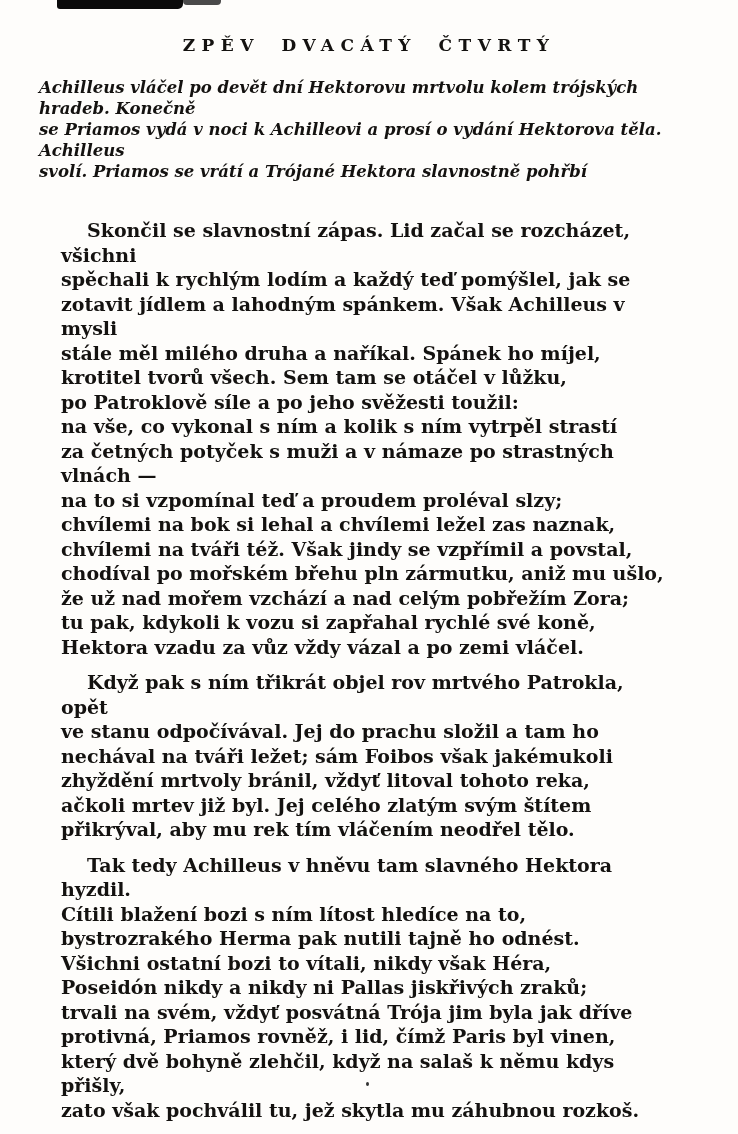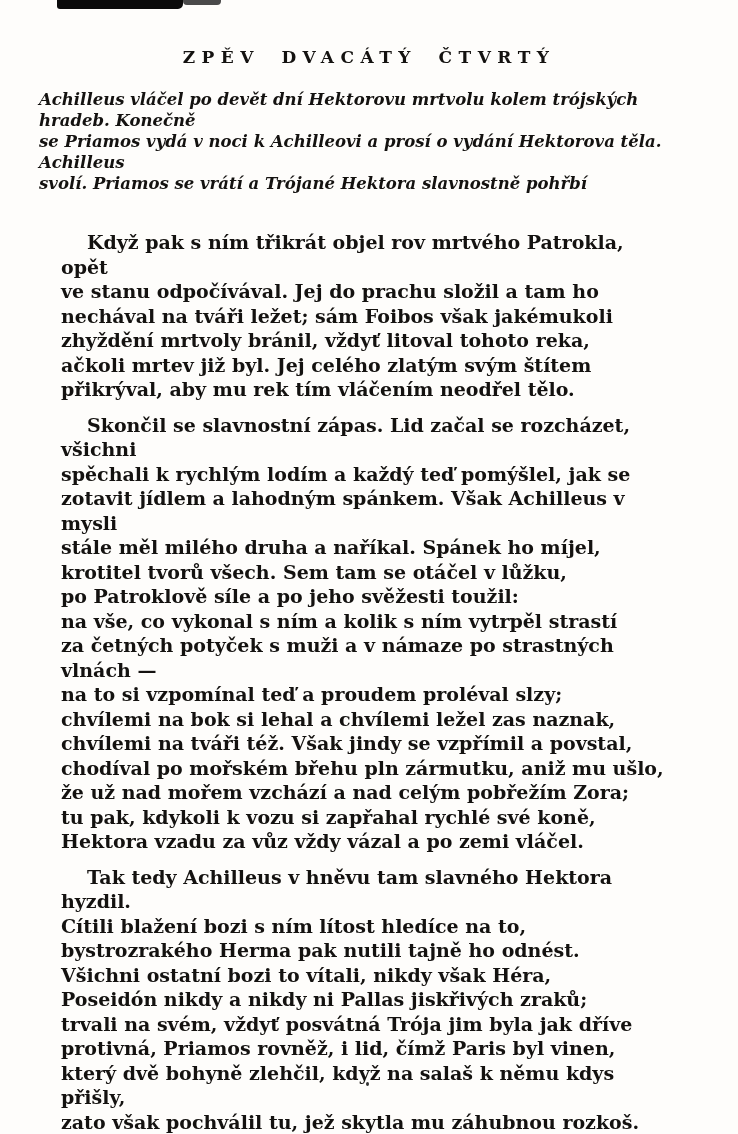--- a/index.html
+++ b/index.html
@@ -41,21 +41,21 @@
   .artifact-dot {
     position: absolute;
     left: 366px;
     top: 1082px;
     width: 3px;
     height: 4px;
     background: #333;
     border-radius: 50%;
   }
   .chapter-title {
-    margin: 16px;
+    margin: 4px;
     padding-top: 31px;
     text-align: center;
     font-size: 17px;
     font-weight: 700;
     letter-spacing: 0.38em;
     word-spacing: 0.55em;
     white-space: nowrap;
   }
   .summary {
     margin: 22px auto 0;
@@ -101,41 +101,41 @@
   <div class="artifact-top"></div>
   <div class="artifact-top-2"></div>
 
   <h1 class="chapter-title">ZPĚV DVACÁTÝ ČTVRTÝ</h1>
 
   <div class="summary">Achilleus vláčel po devět dní Hektorovu mrtvolu kolem trójských hradeb. Konečně
 se Priamos vydá v noci k Achilleovi a prosí o vydání Hektorova těla. Achilleus
 svolí. Priamos se vrátí a Trójané Hektora slavnostně pohřbí</div>
 
   <div class="body-text">
-    <p class="para">Když pak s ním třikrát objel rov mrtvého Patrokla, opět
-ve stanu odpočívával. Jej do prachu složil a tam ho
-nechával na tváři ležet; sám Foibos však jakémukoli
-zhyždění mrtvoly bránil, vždyť litoval tohoto reka,
-ačkoli mrtev již byl. Jej celého zlatým svým štítem
-přikrýval, aby mu rek tím vláčením neodřel tělo.</p>
     <p class="para">Skončil se slavnostní zápas. Lid začal se rozcházet, všichni
 spěchali k rychlým lodím a každý teď pomýšlel, jak se
 zotavit jídlem a lahodným spánkem. Však Achilleus v mysli
 stále měl milého druha a naříkal. Spánek ho míjel,
 krotitel tvorů všech. Sem tam se otáčel v lůžku,
 po Patroklově síle a po jeho svěžesti toužil:
 na vše, co vykonal s ním a kolik s ním vytrpěl strastí
 za četných potyček s muži a v námaze po strastných vlnách —
 na to si vzpomínal teď a proudem proléval slzy;
 chvílemi na bok si lehal a chvílemi ležel zas naznak,
 chvílemi na tváři též. Však jindy se vzpřímil a povstal,
 chodíval po mořském břehu pln zármutku, aniž mu ušlo,
 že už nad mořem vzchází a nad celým pobřežím Zora;
 tu pak, kdykoli k vozu si zapřahal rychlé své koně,
 Hektora vzadu za vůz vždy vázal a po zemi vláčel.</p>
+    <p class="para">Když pak s ním třikrát objel rov mrtvého Patrokla, opět
+ve stanu odpočívával. Jej do prachu složil a tam ho
+nechával na tváři ležet; sám Foibos však jakémukoli
+zhyždění mrtvoly bránil, vždyť litoval tohoto reka,
+ačkoli mrtev již byl. Jej celého zlatým svým štítem
+přikrýval, aby mu rek tím vláčením neodřel tělo.</p>
     <p class="para">Tak tedy Achilleus v hněvu tam slavného Hektora hyzdil.
 Cítili blažení bozi s ním lítost hledíce na to,
 bystrozrakého Herma pak nutili tajně ho odnést.
 Všichni ostatní bozi to vítali, nikdy však Héra,
 Poseidón nikdy a nikdy ni Pallas jiskřivých zraků;
 trvali na svém, vždyť posvátná Trója jim byla jak dříve
 protivná, Priamos rovněž, i lid, čímž Paris byl vinen,
 který dvě bohyně zlehčil, když na salaš k němu kdys přišly,
 zato však pochválil tu, jež skytla mu záhubnou rozkoš.</p>
   </div>

